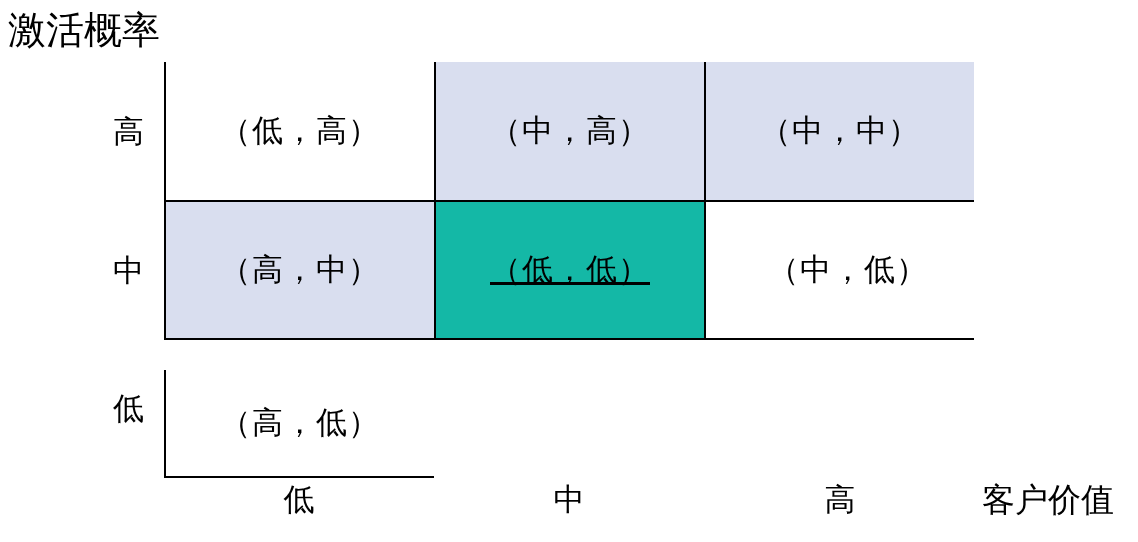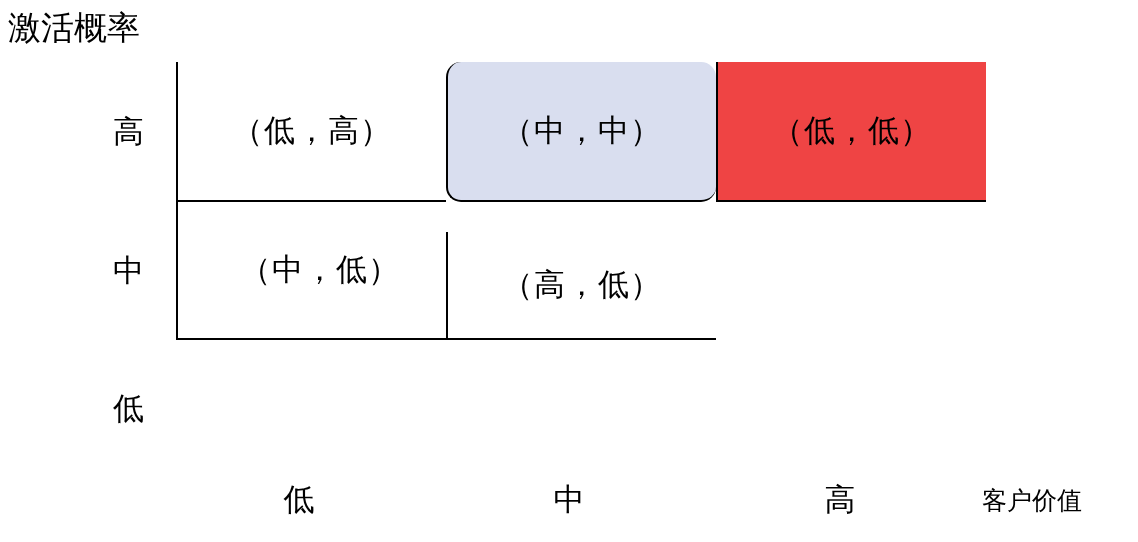--- a/index.html
+++ b/index.html
@@ -10,21 +10,21 @@
     height: 542px;
     background: #ffffff;
     font-family: "Liberation Sans", "DejaVu Sans", sans-serif;
     color: #000000;
     overflow: hidden;
   }
   .y-title {
     position: absolute;
     left: 8px;
     top: 10px;
-    font-size: 33px;
+    font-size: 38px;
     line-height: 1.1;
     white-space: nowrap;
   }
   .y-ticks {
     position: absolute;
     left: 0;
     top: 62px;
     width: 156px;
     height: 416px;
     display: grid;
@@ -32,21 +32,21 @@
   }
   .y-tick {
     display: flex;
     align-items: center;
     justify-content: flex-end;
     padding-right: 12px;
     font-size: 31px;
   }
   .grid {
     position: absolute;
-    left: 176px;
+    left: 164px;
     top: 62px;
     display: grid;
     grid-template-columns: 270px 270px 270px;
     grid-template-rows: 140px 138px 138px;
   }
   .cell {
     border-left: 2px solid #000000;
     border-bottom: 2px solid #000000;
     display: flex;
     align-items: center;
@@ -65,44 +65,46 @@
   }
   .x-tick {
     text-align: center;
     font-size: 31px;
     line-height: 36px;
   }
   .x-title {
     position: absolute;
     left: 982px;
     top: 482px;
-    font-size: 25px;
+    font-size: 33px;
     line-height: 36px;
     white-space: nowrap;
   }
 </style>
 </head>
 <body>
 
 <div class="canvas">
 
   <div class="y-title">激活概率</div>
 
   <div class="y-ticks">
     <div class="y-tick">高</div>
     <div class="y-tick">中</div>
     <div class="y-tick">低</div>
   </div>
 
   <div class="grid">
     <div class="cell" style="background-color: rgb(255, 255, 255);">（低，高）</div>
+    <div class="cell" style="background-color: rgb(217, 222, 239);">（中，高）</div>
 
-    <div class="cell" style="background-color: rgb(217, 222, 239); border-radius: 15px;">（中，中）</div>
+    <div class="cell" style="background-color: rgb(217, 222, 239);">（中，中）</div>
+    <div class="cell" style="background-color: rgb(217, 222, 239);">（高，中）</div>
 
-    <div class="cell" style="background-color: #ef4444;">（低，低）</div>
+    <div class="cell" style="background-color: #14b8a6; text-decoration: underline;">（低，低）</div>
     <div class="cell" style="background-color: rgb(255, 255, 255); padding-left: 16px;">（中，低）</div>
     <div class="cell" style="background-color: rgb(255, 255, 255); margin-top: 30px;">（高，低）</div>
   </div>
 
   <div class="x-ticks">
     <div class="x-tick">低</div>
     <div class="x-tick">中</div>
     <div class="x-tick">高</div>
   </div>
 

